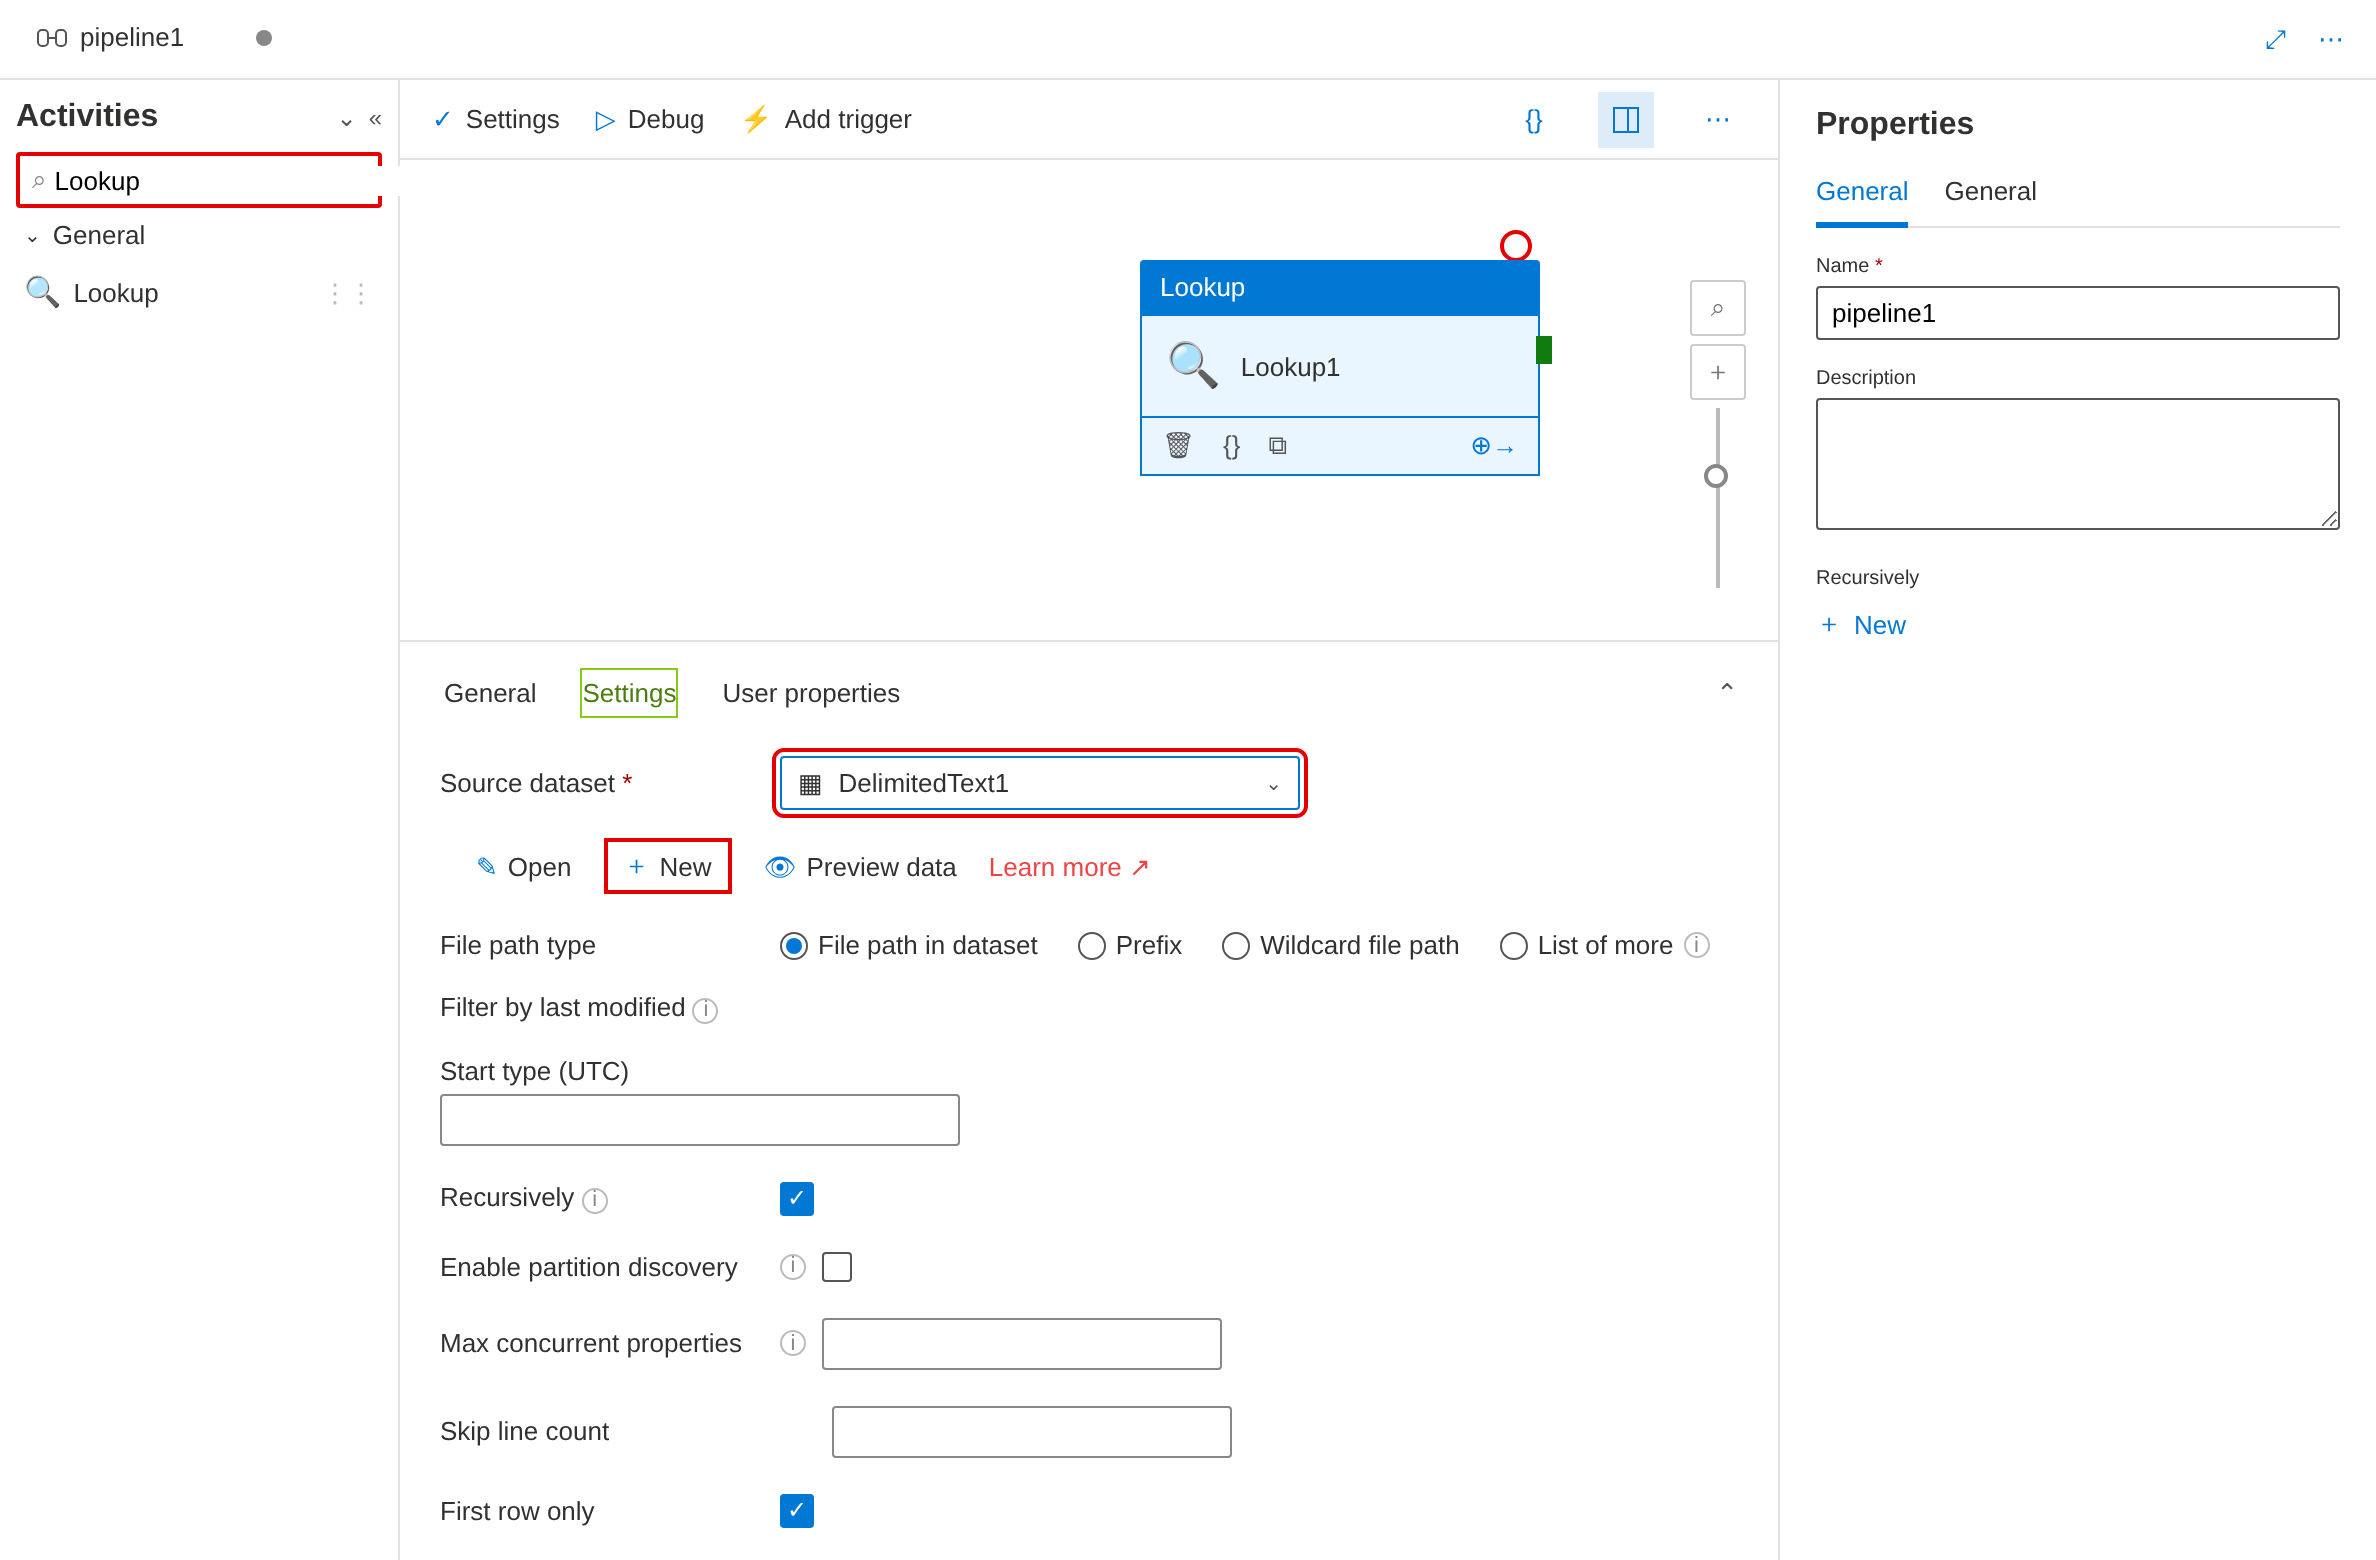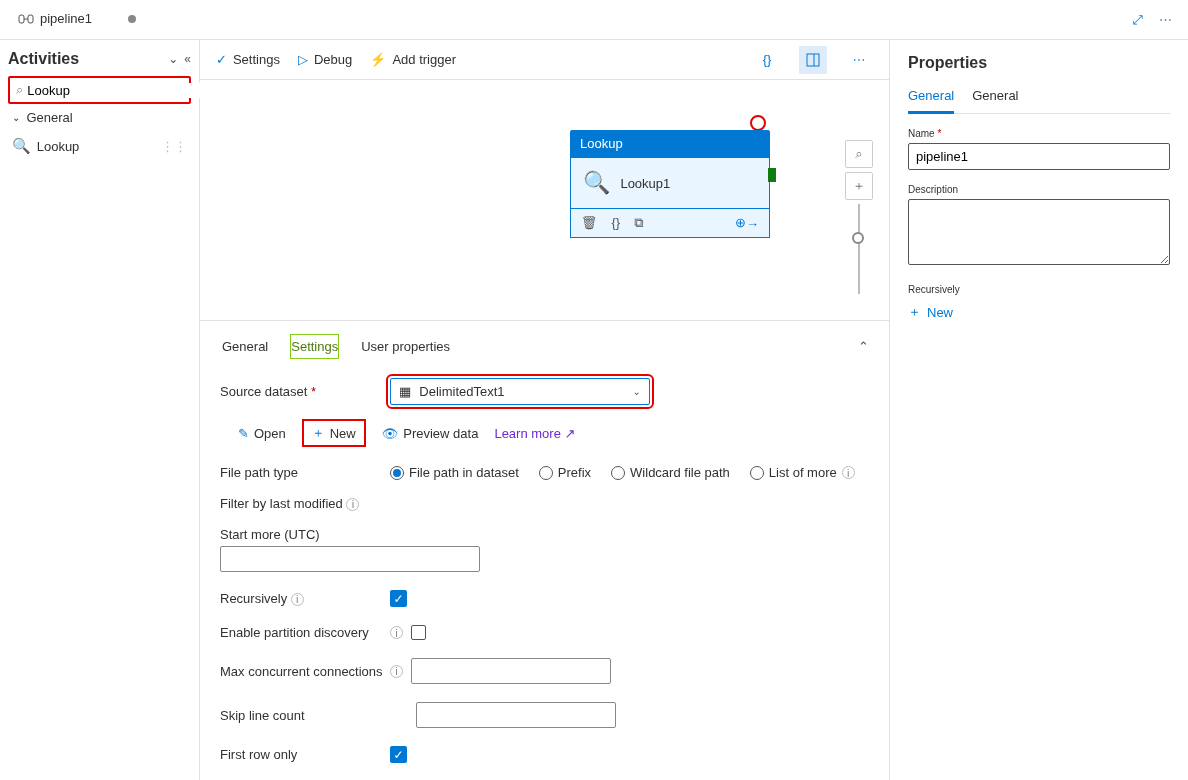--- a/index.html
+++ b/index.html
@@ -54,21 +54,21 @@
 .formrow { display: flex; align-items: center; margin-top: 18px; }
 .flabel { width: 170px; color: #323130; }
 .req { color: #a80000; }
 .dropdown { width: 260px; border: 1px solid #0078d4; outline: 2px solid #e60000; outline-offset: 2px; border-radius: 2px; padding: 5px 8px; display: flex; align-items: center; gap: 8px; cursor: pointer; }
 .dropcaret { margin-left: auto; color: #555; font-size: 10px; }
 
 .actionrow { display: flex; align-items: center; gap: 16px; margin-top: 14px; margin-left: 18px; }
 .linkbtn { display: flex; align-items: center; gap: 5px; color: #323130; cursor: pointer; }
 .linkbtn .ic { color: #0078d4; }
 .newbox { border: 2px solid #e60000; padding: 3px 8px; }
-.linkblue { color: #6d28d9; cursor: pointer; }
+.linkblue { color: #ef4444; cursor: pointer; }
 
 .radiorow { display: flex; align-items: center; gap: 20px; margin-left: 0; }
 .radio { display: flex; align-items: center; gap: 5px; cursor: pointer; }
 .rcirc { width: 14px; height: 14px; border: 1px solid #555; border-radius: 50%; display: inline-flex; align-items: center; justify-content: center; }
 .rdot { width: 8px; height: 8px; border-radius: 50%; background: #0078d4; }
 .info-ic { color: #888; font-size: 11px; border: 1px solid #bbb; border-radius: 50%; width: 13px; height: 13px; display: inline-flex; align-items: center; justify-content: center; }
 
 .filterrow { display: flex; gap: 50px; margin-top: 16px; }
 .filtercol { display: flex; flex-direction: column; gap: 4px; }
 .txtinput { border: 1px solid #888; border-radius: 2px; height: 26px; width: 260px; padding: 0 6px; }
@@ -234,38 +234,38 @@
               <span class="info-ic">i</span>
             </span>
         </div>
       </div>
 
       <div style="margin-top:16px">
         <span><span>Filter by last modified</span> <span class="info-ic">i</span></span>
       </div>
       <div class="filterrow">
         <div class="filtercol">
-          <span>Start more (UTC)</span>
+          <span>Start type (UTC)</span>
           <input class="txtinput" style="">
         </div>
       </div>
 
       <div class="formrow">
         <span class="flabel"><span>Recursively</span> <span class="info-ic">i</span></span>
         <span class="checkblue">✓</span>
       </div>
 
       <div class="formrow">
         <span class="flabel">Enable partition discovery</span>
         <span class="info-ic" style="margin-right:8px">i</span>
         <span class="checkempty"></span>
       </div>
 
       <div class="formrow">
-        <span class="flabel">Max concurrent connections</span>
+        <span class="flabel">Max concurrent properties</span>
         <span class="info-ic" style="margin-right:8px">i</span>
         <input class="txtinput" style="width: 200px;">
       </div>
 
       <div class="formrow">
         <span class="flabel">Skip line count</span>
         <span style="width:26px"></span>
         <input class="txtinput" style="width: 200px;">
       </div>
 

